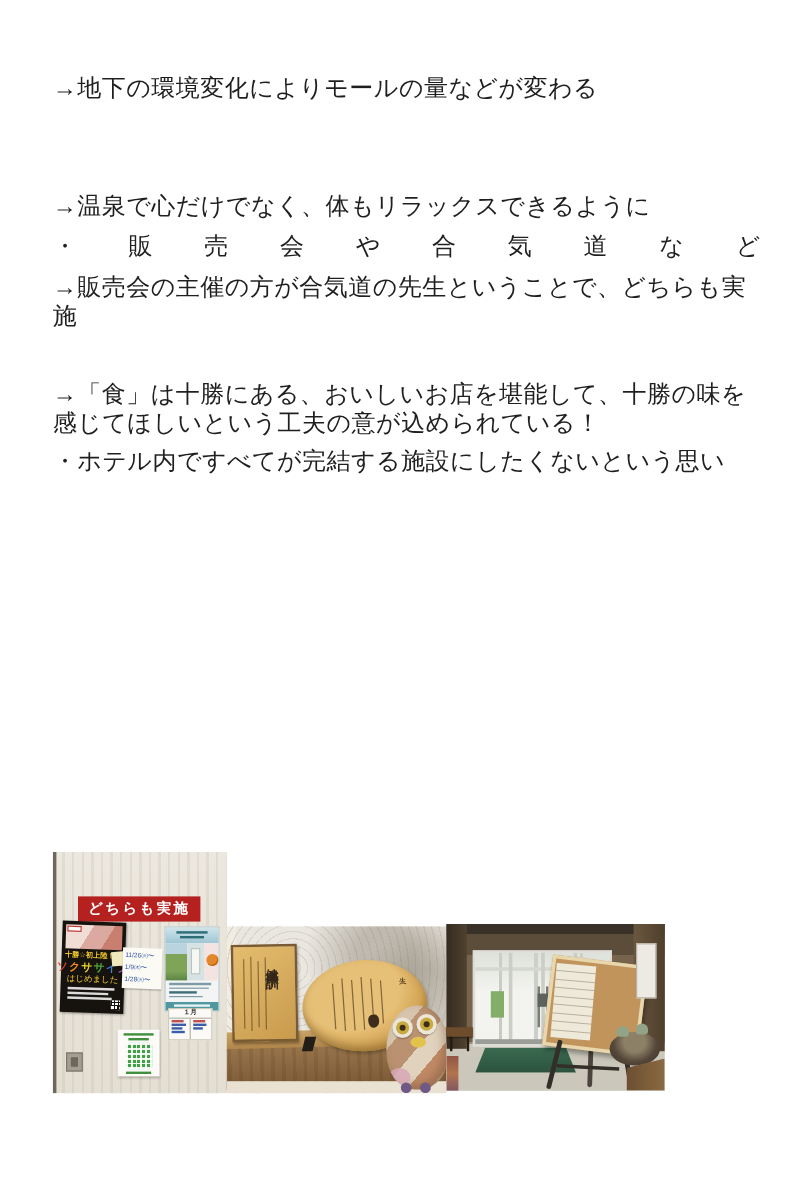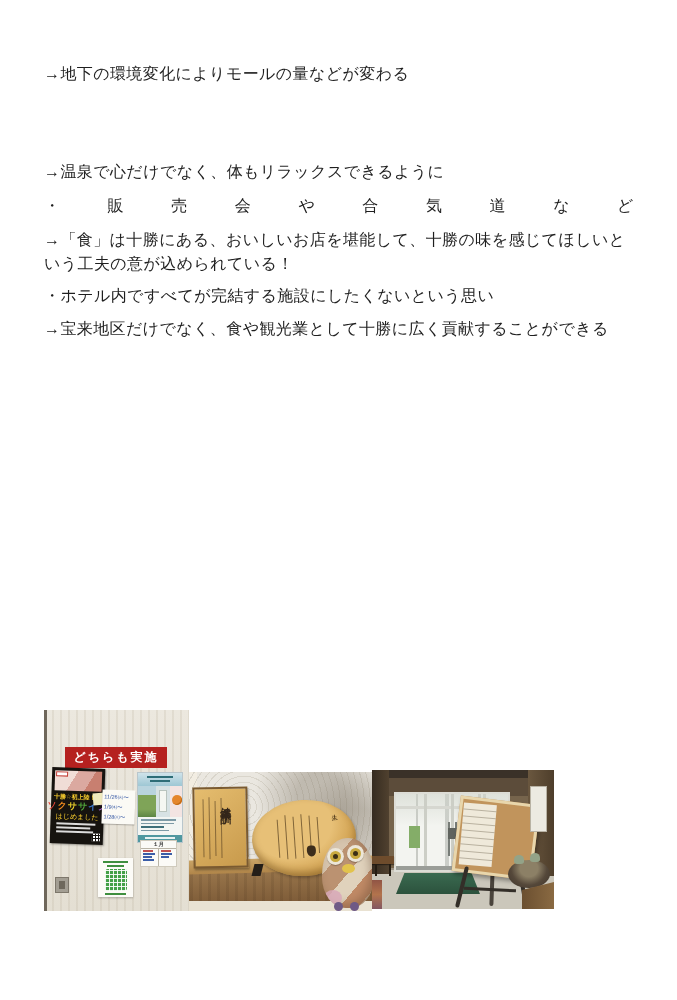--- a/index.html
+++ b/index.html
@@ -4,21 +4,21 @@
 <style>
   * { margin:0; padding:0; box-sizing:border-box; }
   html,body { background:#ffffff; }
   .page {
     position:relative; width:677px; height:1000px; margin:0 auto;
     background:#ffffff; overflow:hidden;
     font-family:"Liberation Serif","DejaVu Serif",serif;
     color:#1f1f1f;
   }
   .content { position:absolute; left:44px; top:62px; width:590px; }
-  .t { font-size:16px; line-height:24px; letter-spacing:0.4px; text-align:left; }
+  .t { font-size:20px; line-height:24px; letter-spacing:0.4px; text-align:left; }
   .mb-huge  { margin-bottom:74px; }
   .mb-sec   { margin-bottom:41px; }
   .mb-big   { margin-bottom:59px; }
   .mb-10    { margin-bottom:10px; }
   .mb-9     { margin-bottom:9px; }
   .mb-8     { margin-bottom:8px; }
   .justified { display:flex; justify-content:space-between; }
   .justified span { display:inline-block; }
 
   
@@ -193,24 +193,24 @@
         <span>販</span>
         <span>売</span>
         <span>会</span>
         <span>や</span>
         <span>合</span>
         <span>気</span>
         <span>道</span>
         <span>な</span>
         <span>ど</span>
       </p>
+    <p class="t mb-sec">→販売会の主催の方が合気道の先生ということで、どちらも実施</p>
 
     <p class="t mb-8">→「食」は十勝にある、おいしいお店を堪能して、十勝の味を感じてほしいという工夫の意が込められている！</p>
     <p class="t mb-9">・ホテル内ですべてが完結する施設にしたくないという思い</p>
-    <p class="t mb-big">→宝来地区だけでなく、食や観光業として十勝に広く貢献することができる</p>
 
   </div>
 
   <div class="photos">
 
     <figure class="photo" id="p1">
       <div class="abs p1-edge"></div>
       <div class="abs banner">どちらも実施</div>
 
       <div class="abs dposter">

